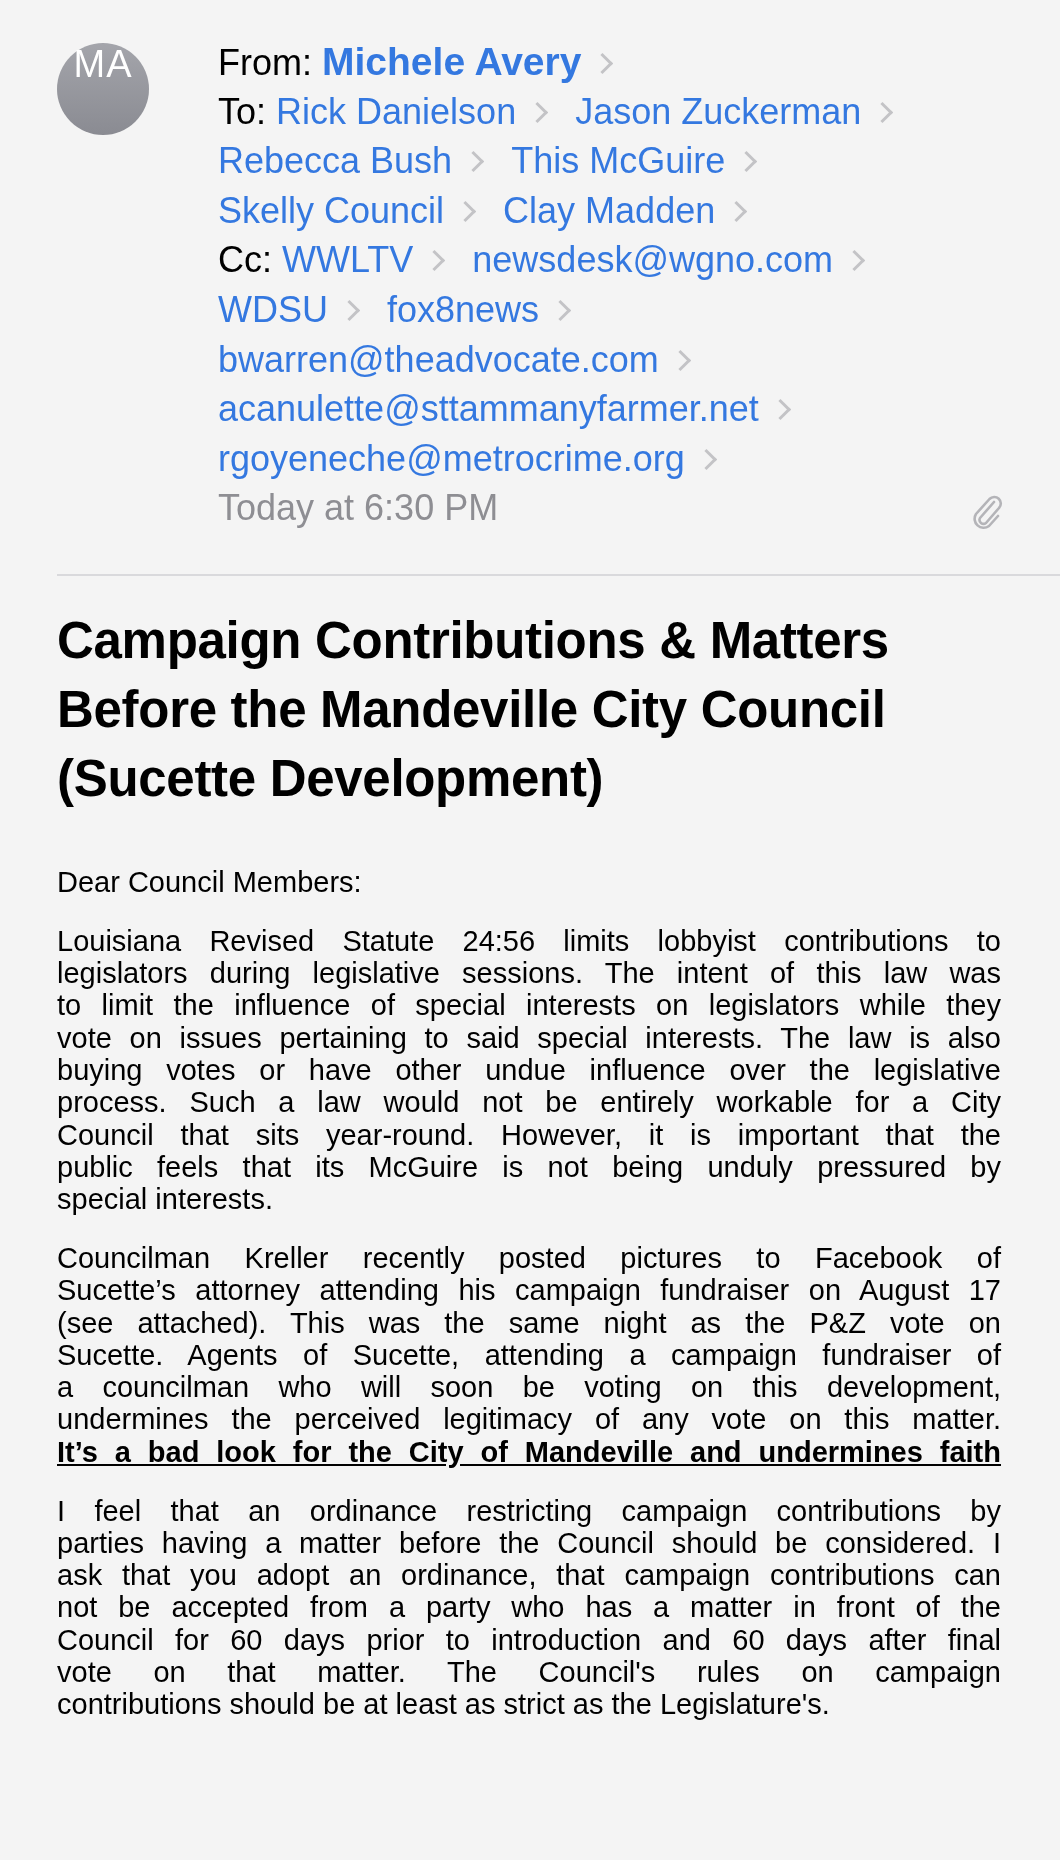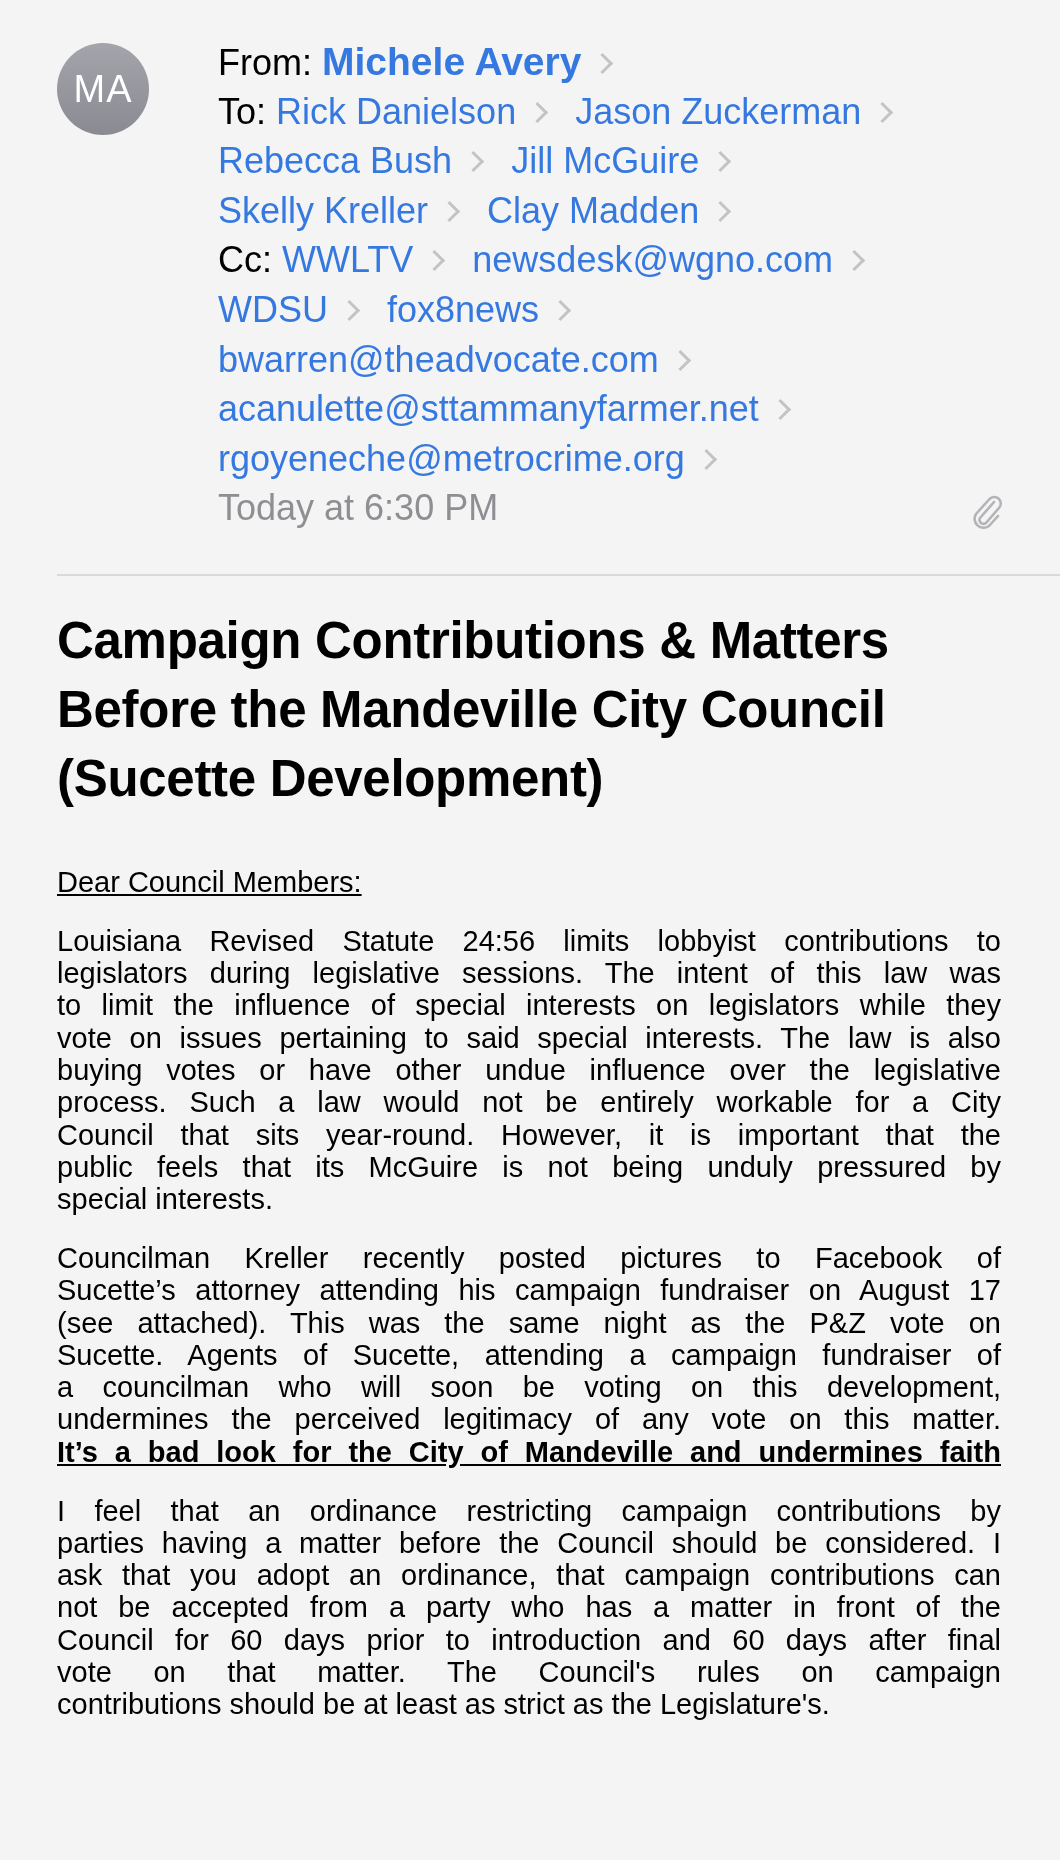--- a/index.html
+++ b/index.html
@@ -7,21 +7,21 @@
     width: 1060px; height: 1860px; overflow: hidden;
     background: #f4f4f4;
     font-family: "Liberation Sans", "DejaVu Sans", sans-serif;
     position: relative;
   }
   .avatar {
     position: absolute; left: 57px; top: 43px;
     width: 92px; height: 92px; border-radius: 50%;
     background: linear-gradient(#a4a5ab, #8a8b92);
     color: #fff; font-size: 38px;
-    display: flex; align-items: center; justify-content: center;
+    display: flex; align-items: flex-start; justify-content: center;
     letter-spacing: 1px;
   }
   .header {
     position: absolute; left: 174px; top: 37px; right: 40px;
     font-size: 36px; line-height: 49.6px; color: #000;
   }
   .hrow { white-space: nowrap; height: 49.6px; margin-left: 44px; }
   .lbl { color: #000; }
   .name { color: #3478e0; }
   .name.bold { font-weight: bold; font-size: 39px; }
@@ -43,45 +43,45 @@
     letter-spacing: -0.3px;
   }
   .title div { white-space: nowrap; }
   .body {
     position: absolute; left: 57px; top: 866px; width: 944px;
     font-size: 29px; line-height: 32.3px; color: #000;
   }
   .para { margin-bottom: 26.5px; }
   .ln { text-align: justify; text-align-last: justify; white-space: normal; height: 32.3px; overflow: visible; }
   .ln.last { text-align-last: left; }
-  .ln.nojust { text-align: center; text-align-last: left; text-decoration: underline; }
+  .ln.nojust { text-align: center; text-align-last: left; }
   .bu { font-weight: bold; text-decoration: underline; }
 </style>
 </head>
 <body>
 
 <div class="avatar">
   <span>MA</span>
 </div>
 
 <div class="header">
   <div class="hrow">
     <span class="lbl">From:</span>
     <span class="name bold">Michele Avery</span><span class="chev"></span>
   </div>
 
   <div class="hrow">
     <span class="lbl">To:</span>
     <span class="name">Rick Danielson</span><span class="chev"></span><span class="name">Jason Zuckerman</span><span class="chev"></span>
   </div>
   <div class="hrow">
-    <span class="name">Rebecca Bush</span><span class="chev"></span><span class="name">Jill McGuire</span><span class="chev"></span>
+    <span class="name">Rebecca Bush</span><span class="chev"></span><span class="name">This McGuire</span><span class="chev"></span>
   </div>
   <div class="hrow">
-    <span class="name">Skelly Kreller</span><span class="chev"></span><span class="name">Clay Madden</span><span class="chev"></span>
+    <span class="name">Skelly Council</span><span class="chev"></span><span class="name">Clay Madden</span><span class="chev"></span>
   </div>
   <div class="hrow">
     <span class="lbl">Cc:</span>
     <span class="name">WWLTV</span><span class="chev"></span><span class="name">newsdesk@wgno.com</span><span class="chev"></span>
   </div>
   <div class="hrow">
     <span class="name">WDSU</span><span class="chev"></span><span class="name">fox8news</span><span class="chev"></span>
   </div>
   <div class="hrow">
     <span class="name">bwarren@theadvocate.com</span><span class="chev"></span>

